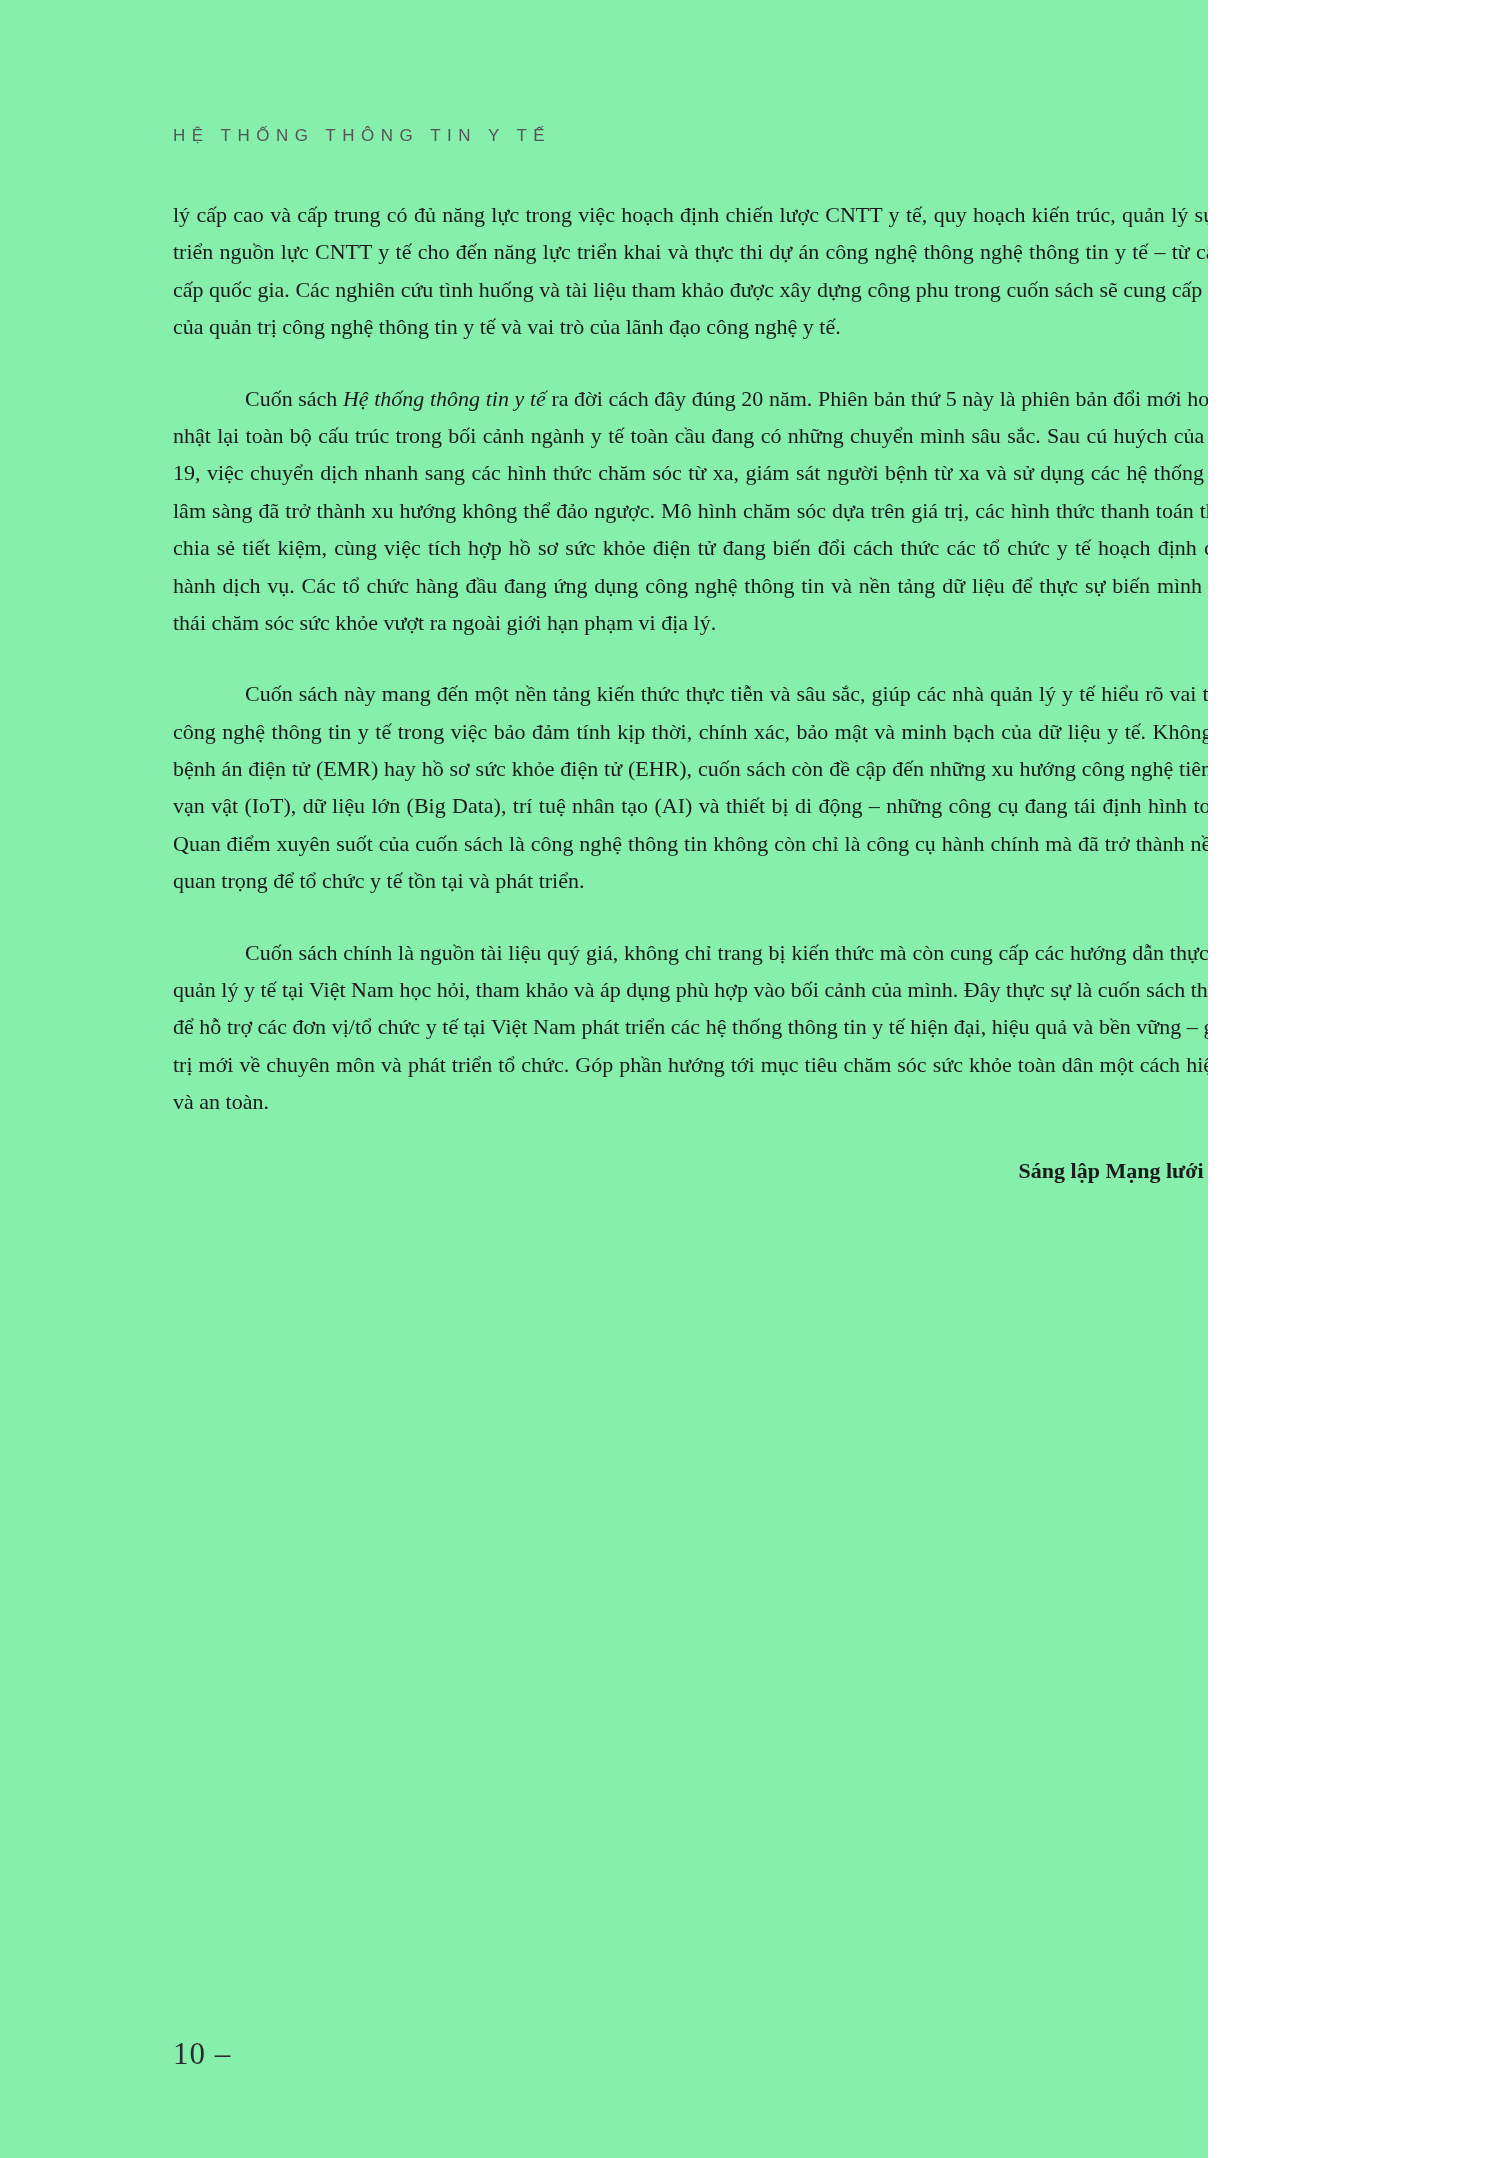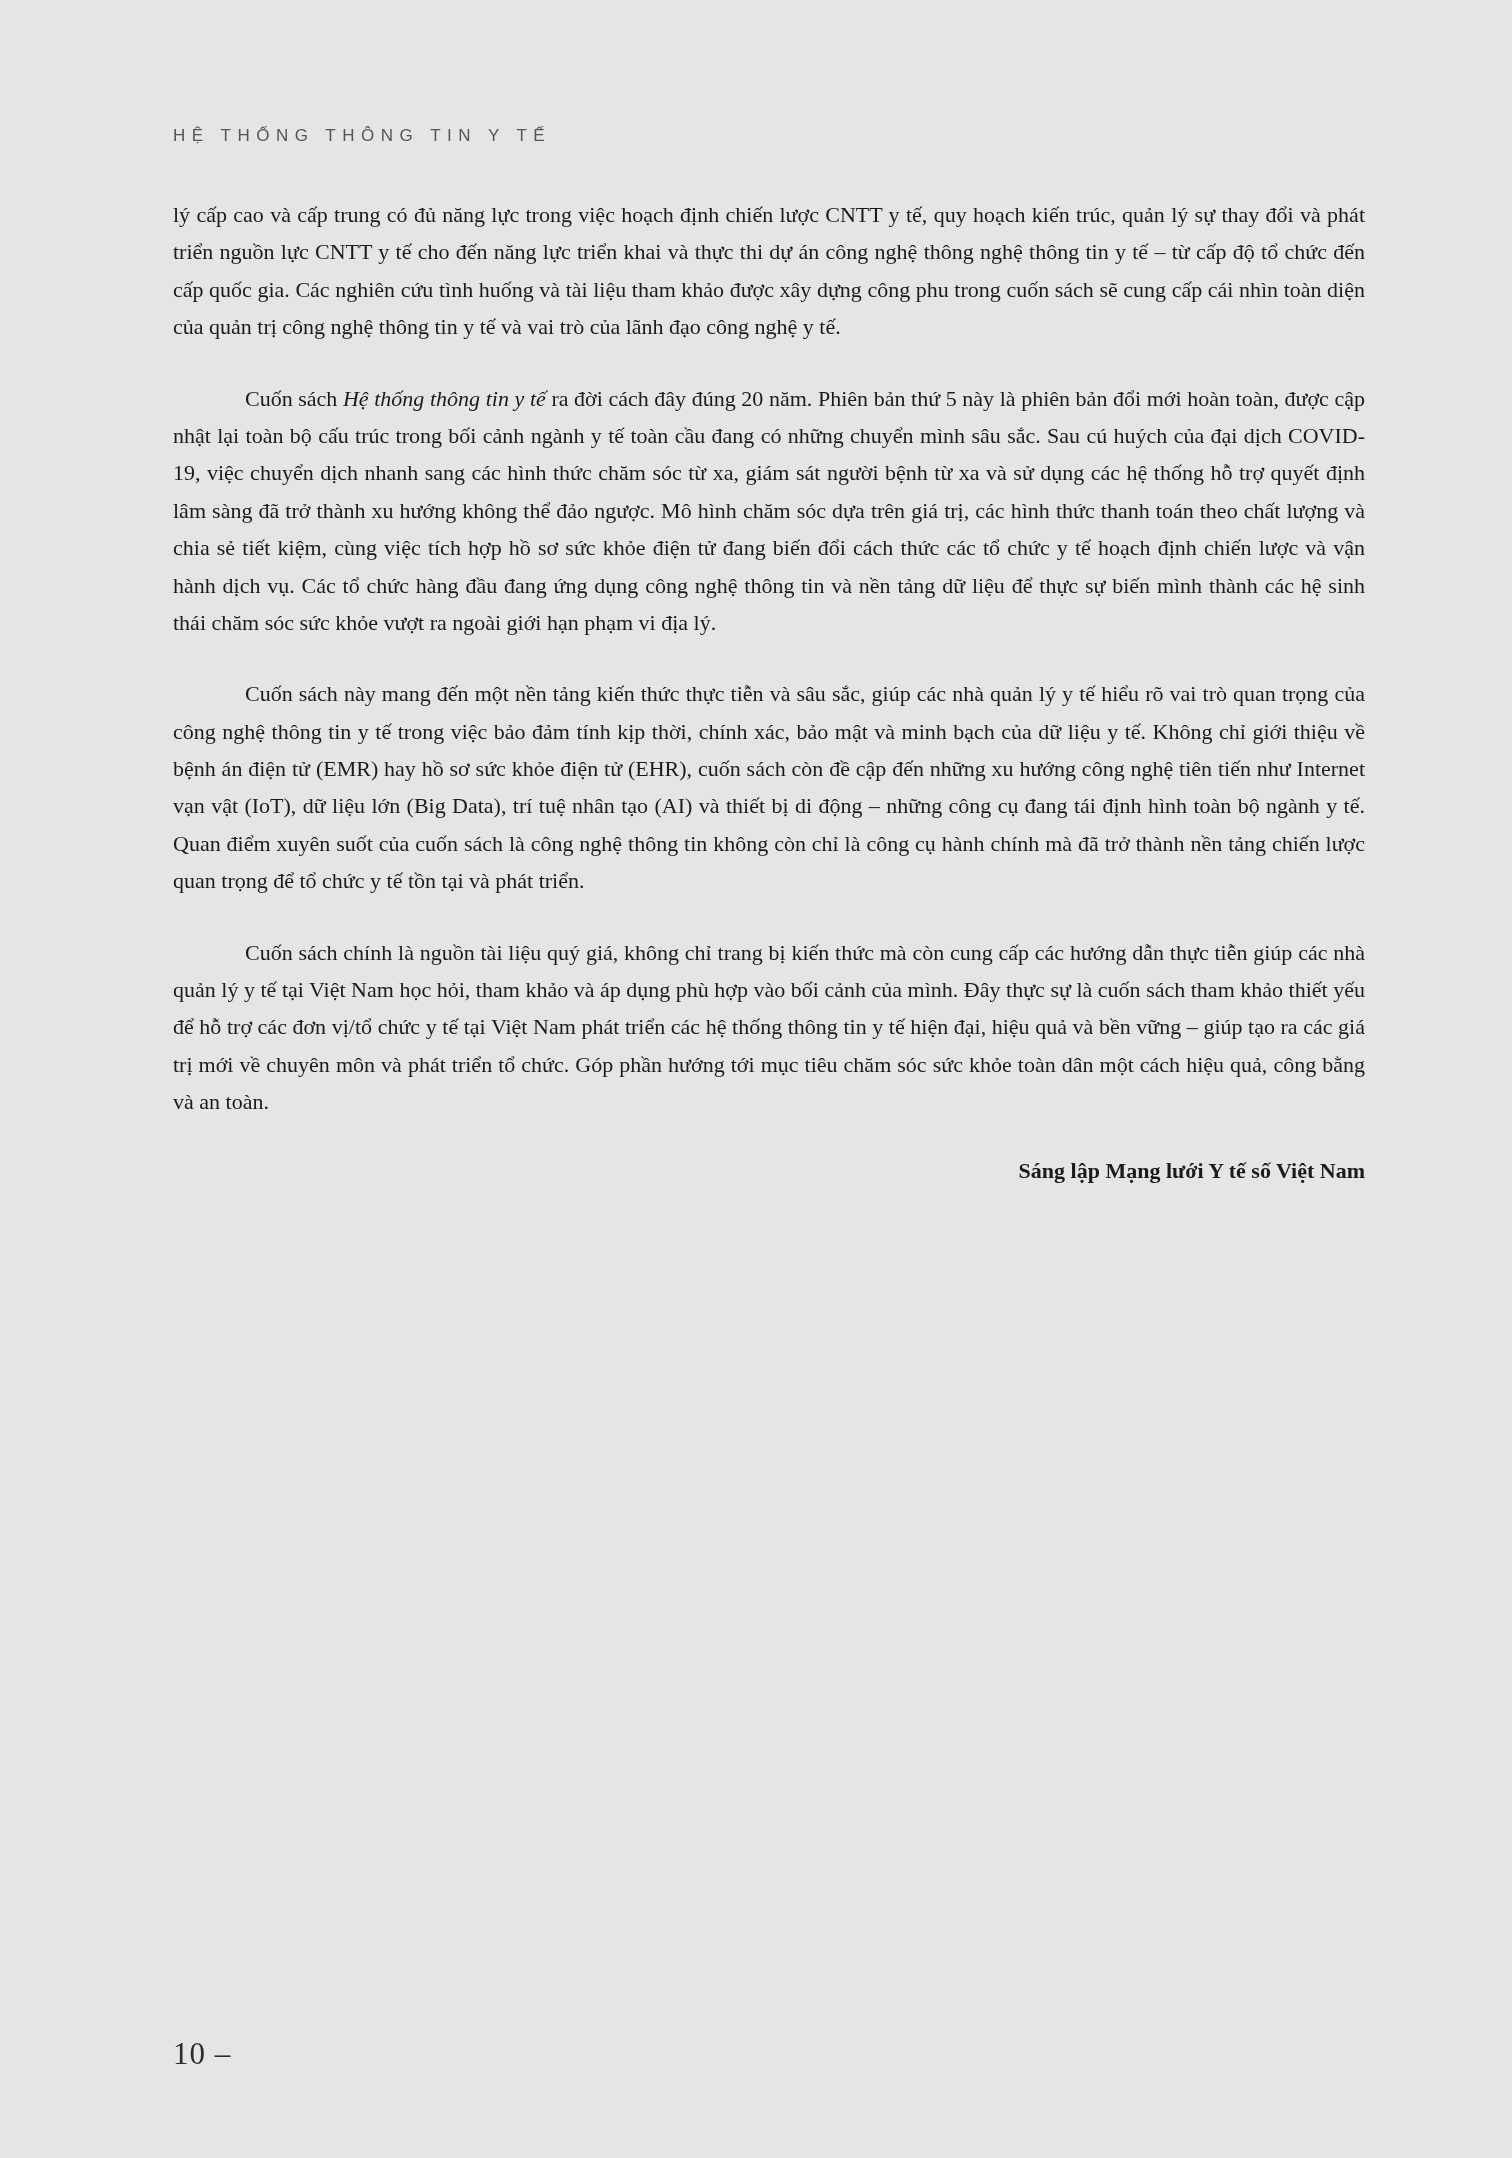--- a/index.html
+++ b/index.html
@@ -1,21 +1,21 @@
 <!DOCTYPE html>
 <html lang="vi"><head>
 <meta charset="utf-8">
 <style>
   * { margin: 0; padding: 0; box-sizing: border-box; }
   html, body { background: #ffffff; }
   .page {
     position: relative;
-    width: 1512px;
+    width: 1208px;
     height: 2158px;
-    background: #e5e5e5;
+    background: #86efac;
     overflow: hidden;
     font-family: "Liberation Serif", "DejaVu Serif", serif;
     color: #1b1b1b;
   }
   .running-header {
     position: absolute;
     top: 126px;
     left: 173px;
     font-family: "Liberation Sans", "DejaVu Sans", sans-serif;
     font-size: 17px;

